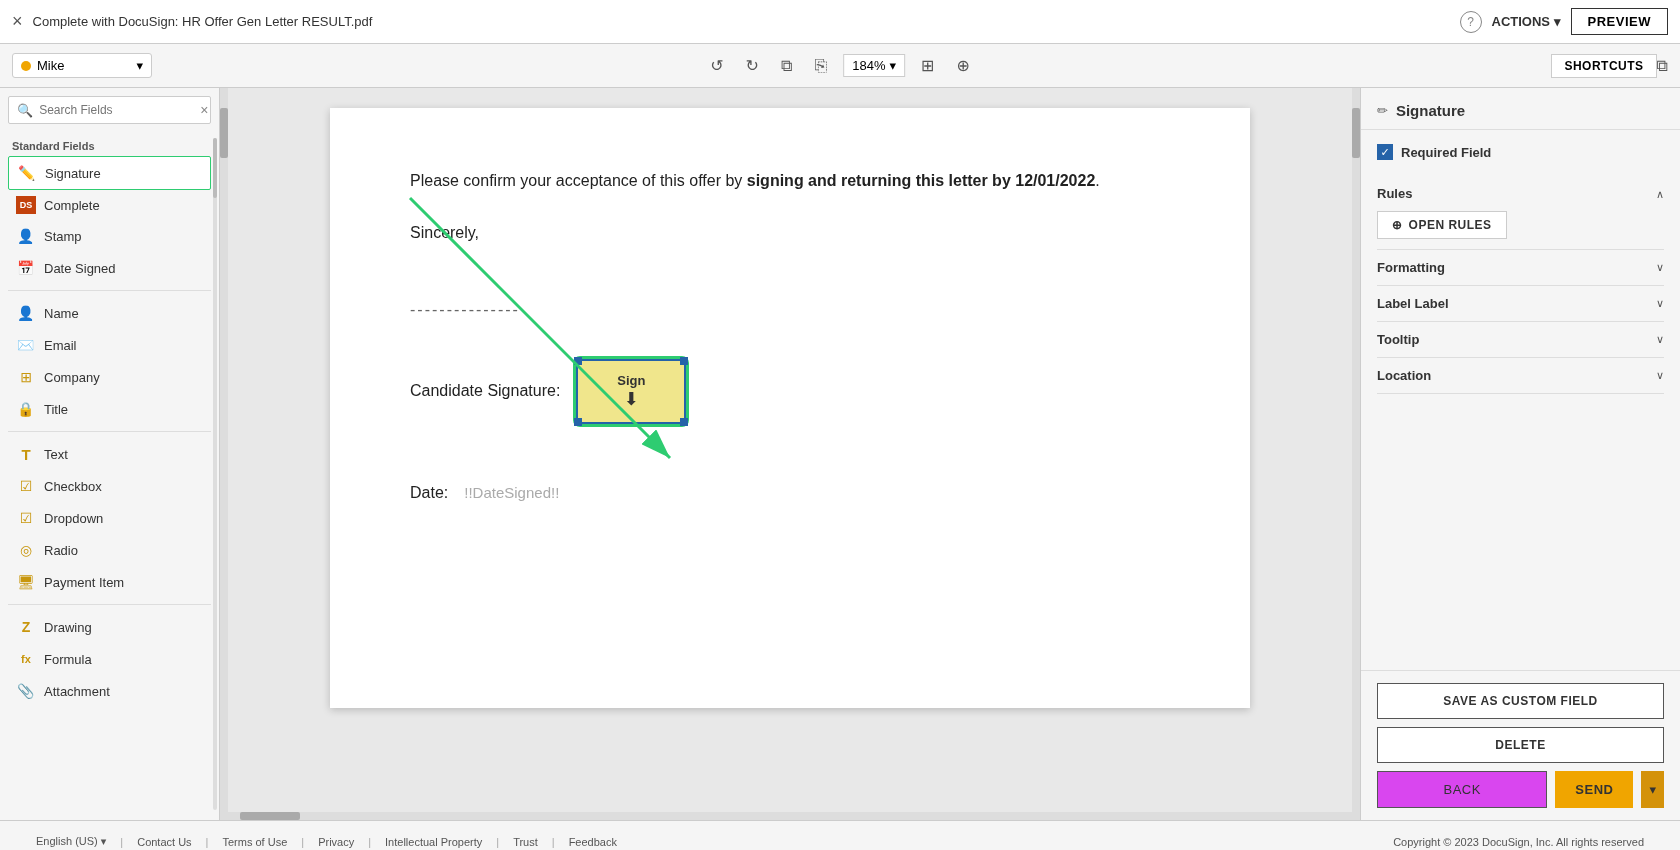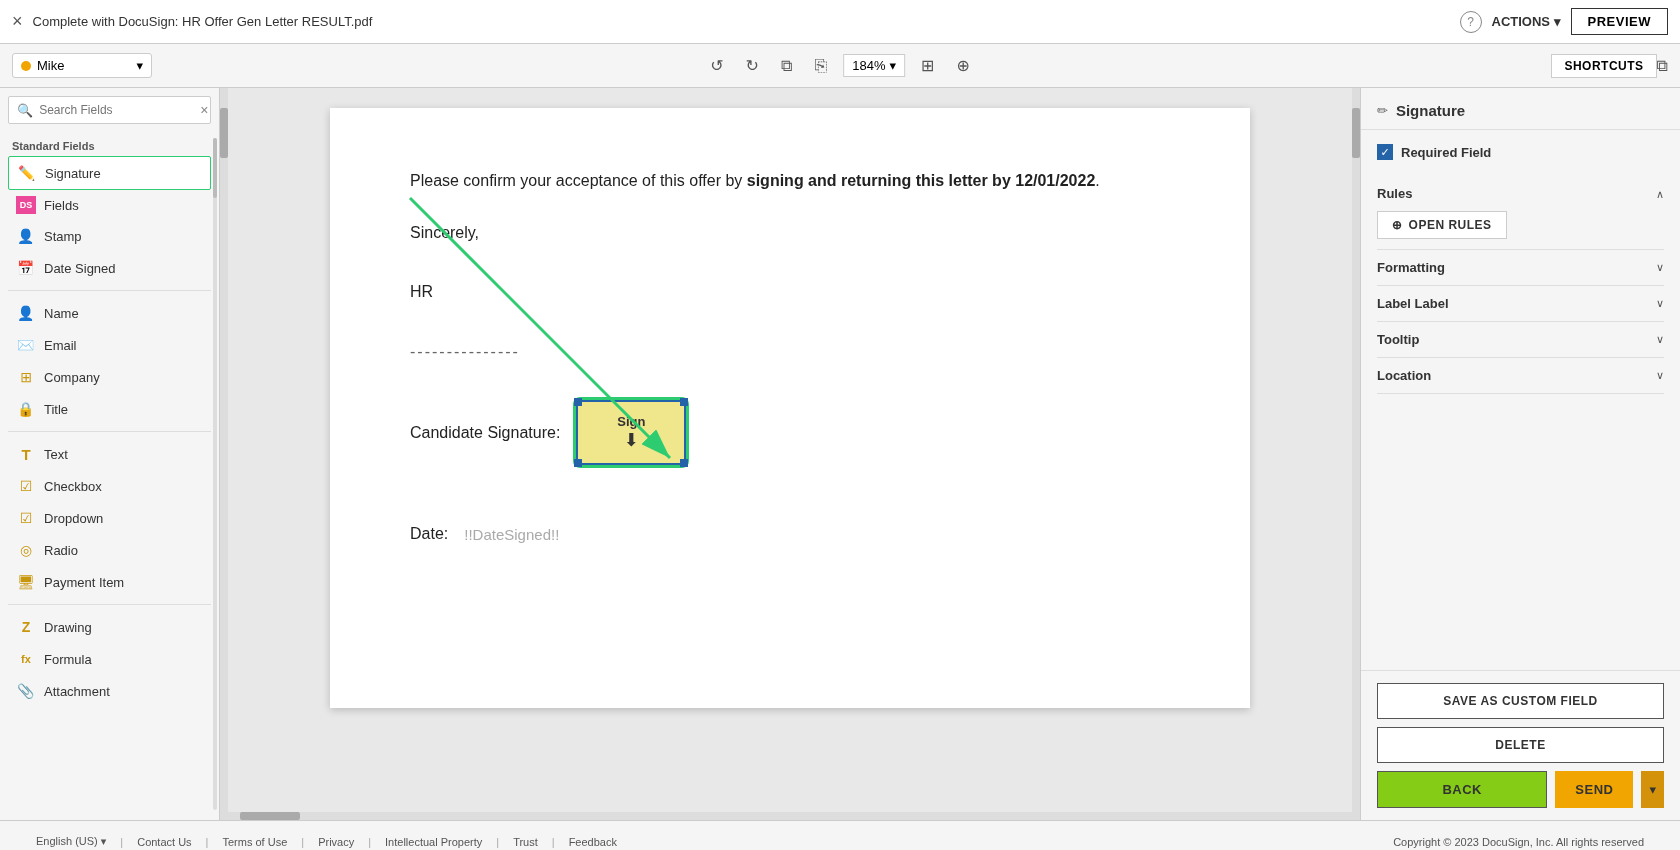--- a/index.html
+++ b/index.html
@@ -120,21 +120,21 @@
       background: #fff; border: 1.5px solid #555; padding: 10px; font-size: 12px;
       font-weight: 700; cursor: pointer; letter-spacing: 0.5px; text-align: center;
       color: #333; text-transform: uppercase;
     }
     #delete-btn {
       background: #fff; border: 1.5px solid #555; padding: 10px; font-size: 12px;
       font-weight: 700; cursor: pointer; letter-spacing: 0.5px; text-align: center;
       color: #333; text-transform: uppercase;
     }
     .bottom-actions { display: flex; gap: 8px; }
-    #back-btn { flex: 1; background: #84cc16; border: 1.5px solid #555; padding: 10px; font-size: 13px; font-weight: 700; cursor: pointer; letter-spacing: 0.5px; color: #333; text-transform: uppercase; }
+    #back-btn { flex: 1; background: #d946ef; border: 1.5px solid #555; padding: 10px; font-size: 13px; font-weight: 400; cursor: pointer; letter-spacing: 0.5px; color: #333; text-transform: uppercase; }
     #send-btn { background: #f0a500; border: none; padding: 10px 20px; font-size: 13px; font-weight: 700; cursor: pointer; letter-spacing: 0.5px; color: #333; text-transform: uppercase; }
     #send-dropdown { background: #d4920a; border: none; padding: 10px 8px; cursor: pointer; color: #333; font-size: 13px; }
 
     
     #footer {
       height: 42px; background: #f5f5f5; border-top: 1px solid #ccc;
       display: flex; align-items: center; padding: 0 36px; font-size: 11px; color: #555; gap: 14px;
     }
     .footer-link { color: #555; cursor: pointer; }
     .footer-sep { color: #aaa; }
@@ -198,22 +198,22 @@
     </div>
     <div id="sidebar-scroll">
       <div class="section-label">Standard Fields</div>
 
       <div class="field-item active">
         <div class="field-icon icon-gold">✏️</div>
         <span>Signature</span>
       </div>
 
       <div class="field-item">
-        <div class="field-icon" style="font-size:10px;font-weight:700;color:#c8960c;background:#ec4899;color:white;width:20px;height:18px;display:flex;align-items:center;justify-content:center;font-size:9px;">DS</div>
-        <span>Fields</span>
+        <div class="field-icon" style="font-size:10px;font-weight:700;color:#c8960c;background:#c2410c;color:white;width:20px;height:18px;display:flex;align-items:center;justify-content:center;font-size:9px;">DS</div>
+        <span>Complete</span>
       </div>
 
       <div class="field-item">
         <div class="field-icon icon-gold">👤</div>
         <span>Stamp</span>
       </div>
 
       <div class="field-item">
         <div class="field-icon icon-gold">📅</div>
         <span>Date Signed</span>
@@ -307,21 +307,20 @@
 
     <div id="doc-scroll-inner">
       <div id="page">
 
         <div class="doc-text">
           <span>Please confirm your acceptance of this offer by </span><b>signing and returning this letter by 12/01/2022</b><span>.</span>
         </div>
         <div class="doc-spacer"></div>
         <div class="doc-text doc-line">Sincerely,</div>
         <div class="doc-spacer"></div>
-        <div class="doc-text doc-line">HR</div>
         <div class="doc-spacer"></div>
         <div class="doc-text doc-dashes doc-line">---------------</div>
         <div class="doc-spacer"></div>
 
         <div class="candidate-line">
           <span class="doc-text">Candidate Signature:</span>
 
           <div id="sign-box">
             <div class="sign-corner sc-tl"></div>
             <div class="sign-corner sc-tr"></div>

